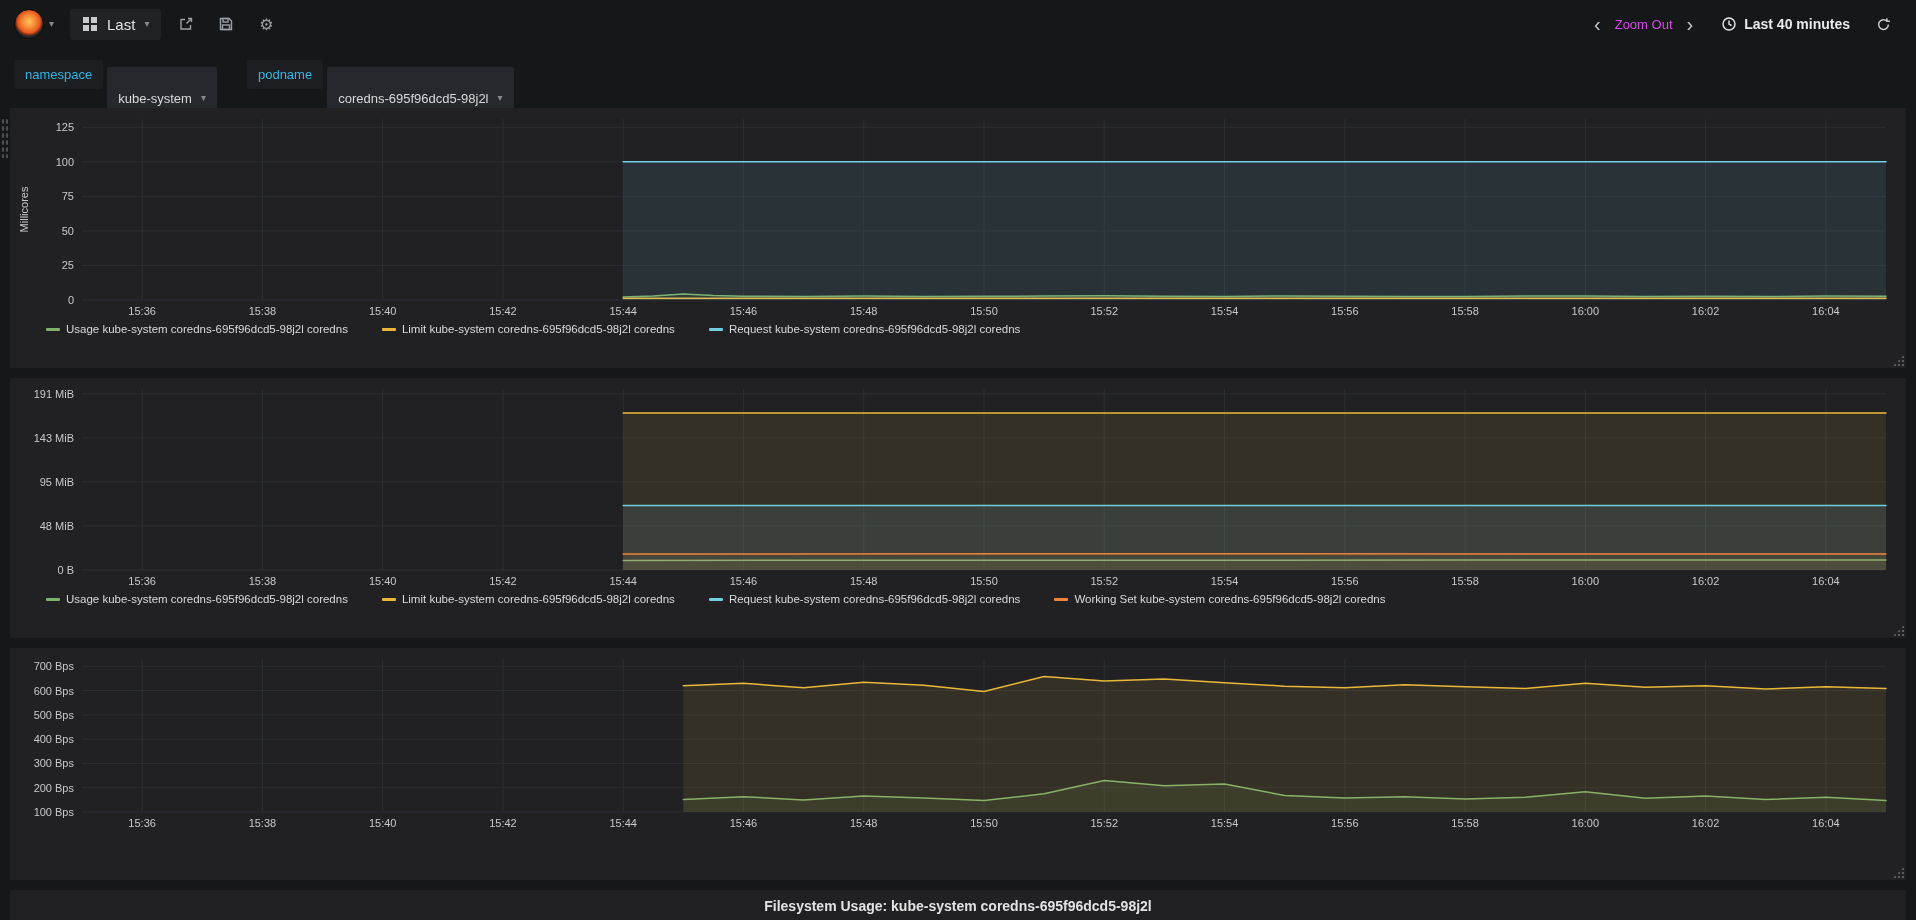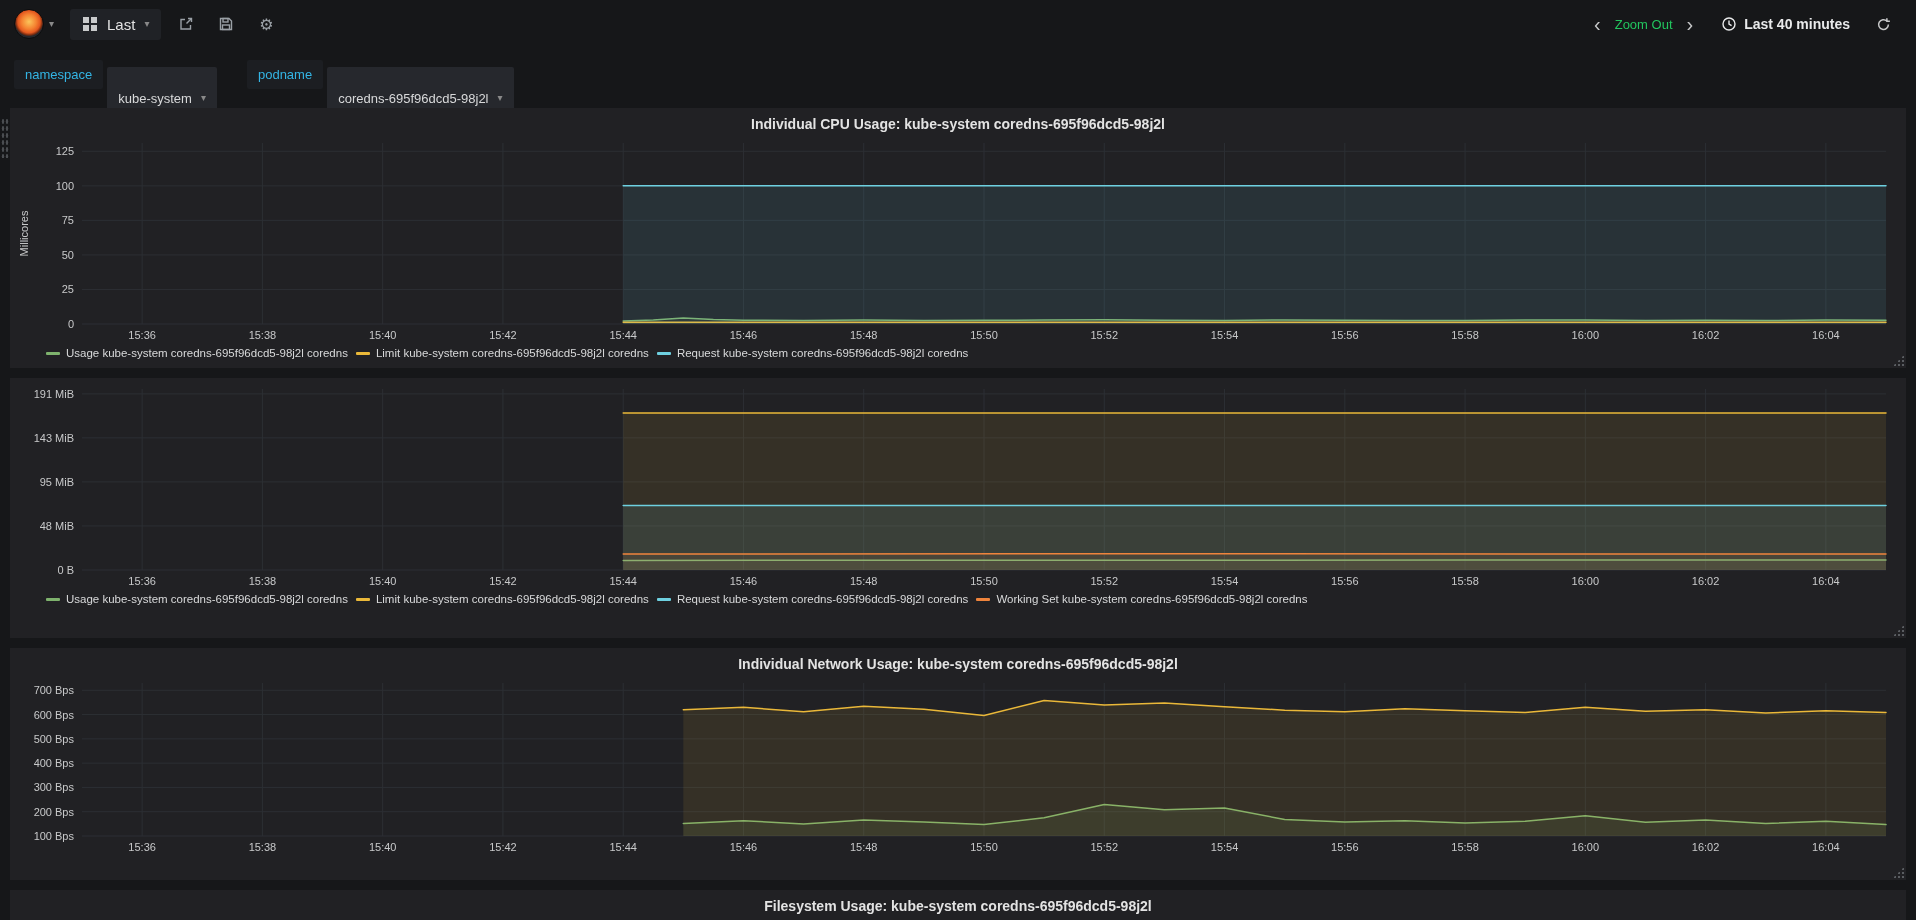--- a/index.html
+++ b/index.html
@@ -34,21 +34,21 @@
   }
   .dash-title { font-size: 15px; color: #e3e3e3; }
   .nav-icon-btn {
     width: 30px; height: 30px; display: flex; align-items: center; justify-content: center;
     color: #9aa0a6; cursor: pointer; font-size: 16px;
   }
   .nav-icon-btn svg { stroke: #9aa0a6; fill: none; stroke-width: 1.4; }
 
   .nav-right { display: flex; align-items: center; gap: 4px; color: #c8c9ca; }
   .chev-btn { font-size: 20px; color: #c8c9ca; padding: 0 8px; cursor: pointer; line-height: 1; }
-  .zoom-out-btn { font-size: 13px; color: #22c55e; cursor: pointer; padding: 0 2px; }
+  .zoom-out-btn { font-size: 13px; color: #d946ef; cursor: pointer; padding: 0 2px; }
   .time-btn {
     display: flex; align-items: center; gap: 7px;
     font-size: 14px; font-weight: 700; color: #e9eaeb; cursor: pointer; padding: 0 14px 0 16px;
   }
   .time-btn svg { stroke: #e9eaeb; fill: none; stroke-width: 1.4; }
   .refresh-btn { cursor: pointer; padding: 0 4px; }
   .refresh-btn svg { stroke: #c8c9ca; fill: none; stroke-width: 1.6; }
 
   
   .submenu { height: 52px; display: flex; align-items: center; padding: 0 14px; gap: 30px; }
@@ -82,21 +82,21 @@
   .panel-mem { height: 260px; }
   .panel-net { height: 232px; }
   .panel-fs  { height: 200px; }
   .panel-title {
     text-align: center; font-size: 14px; font-weight: 700; color: #e3e3e3;
     height: 24px; line-height: 24px; cursor: pointer;
   }
   .chart { width: 100%; display: block; }
   svg text { font-family: "Liberation Sans", sans-serif; }
   .legend {
-    display: flex; flex-wrap: wrap; gap: 3px 8px;
+    display: flex; flex-wrap: wrap; gap: 3px 34px;
     padding: 3px 8px 2px 30px; align-items: center;
   }
   .legend-item { display: flex; align-items: center; gap: 6px; font-size: 11.5px; color: #d8d9da; cursor: pointer; }
   .legend-swatch { width: 14px; height: 3px; border-radius: 1px; display: inline-block; }
   .resize-handle {
     position: absolute; right: 2px; bottom: 2px; width: 11px; height: 11px; cursor: se-resize;
     background-image: radial-gradient(#5a5d61 1px, transparent 1.4px);
     background-size: 4px 4px;
     clip-path: polygon(100% 0, 100% 100%, 0 100%);
   }
@@ -178,21 +178,20 @@
       <span class="caret">▾</span>
     </span>
   </div>
 </div>
 
 <div class="side-grip"></div>
 
 <div class="dashboard">
 
   <div class="panel panel-cpu">
-    <div class="panel-title">Individual CPU Usage: kube-system coredns-695f96dcd5-98j2l</div>
     <svg class="chart" style="height:208px" viewBox="0 0 1884 208">
         <line x1="66" y1="188" x2="1870" y2="188" stroke="#2c2f34" stroke-width="1"></line>
         <text x="58" y="192" fill="#c8c9ca" font-size="11" text-anchor="end">0</text>
         <line x1="66" y1="153.45801526717557" x2="1870" y2="153.45801526717557" stroke="#2c2f34" stroke-width="1"></line>
         <text x="58" y="157.45801526717557" fill="#c8c9ca" font-size="11" text-anchor="end">25</text>
         <line x1="66" y1="118.91603053435115" x2="1870" y2="118.91603053435115" stroke="#2c2f34" stroke-width="1"></line>
         <text x="58" y="122.91603053435115" fill="#c8c9ca" font-size="11" text-anchor="end">50</text>
         <line x1="66" y1="84.37404580152672" x2="1870" y2="84.37404580152672" stroke="#2c2f34" stroke-width="1"></line>
         <text x="58" y="88.37404580152672" fill="#c8c9ca" font-size="11" text-anchor="end">75</text>
         <line x1="66" y1="49.83206106870228" x2="1870" y2="49.83206106870228" stroke="#2c2f34" stroke-width="1"></line>
@@ -320,21 +319,20 @@
         </span>
         <span class="legend-item">
           <span class="legend-swatch" style="background: rgb(239, 132, 60);"></span>
           <span>Working Set kube-system coredns-695f96dcd5-98j2l coredns</span>
         </span>
       </div>
     <div class="resize-handle"></div>
   </div>
 
   <div class="panel panel-net">
-    <div class="panel-title">Individual Network Usage: kube-system coredns-695f96dcd5-98j2l</div>
     <svg class="chart" style="height:180px" viewBox="0 0 1884 180">
         <line x1="66" y1="160" x2="1870" y2="160" stroke="#2c2f34" stroke-width="1"></line>
         <text x="58" y="164" fill="#c8c9ca" font-size="11" text-anchor="end">100 Bps</text>
         <line x1="66" y1="135.71428571428572" x2="1870" y2="135.71428571428572" stroke="#2c2f34" stroke-width="1"></line>
         <text x="58" y="139.71428571428572" fill="#c8c9ca" font-size="11" text-anchor="end">200 Bps</text>
         <line x1="66" y1="111.42857142857143" x2="1870" y2="111.42857142857143" stroke="#2c2f34" stroke-width="1"></line>
         <text x="58" y="115.42857142857143" fill="#c8c9ca" font-size="11" text-anchor="end">300 Bps</text>
         <line x1="66" y1="87.14285714285715" x2="1870" y2="87.14285714285715" stroke="#2c2f34" stroke-width="1"></line>
         <text x="58" y="91.14285714285715" fill="#c8c9ca" font-size="11" text-anchor="end">400 Bps</text>
         <line x1="66" y1="62.85714285714286" x2="1870" y2="62.85714285714286" stroke="#2c2f34" stroke-width="1"></line>

